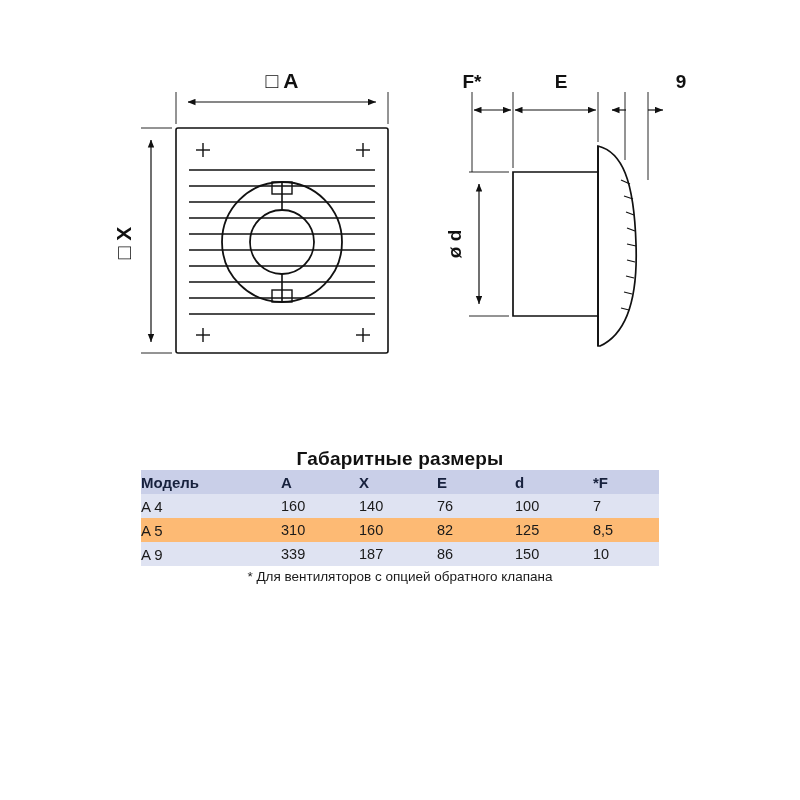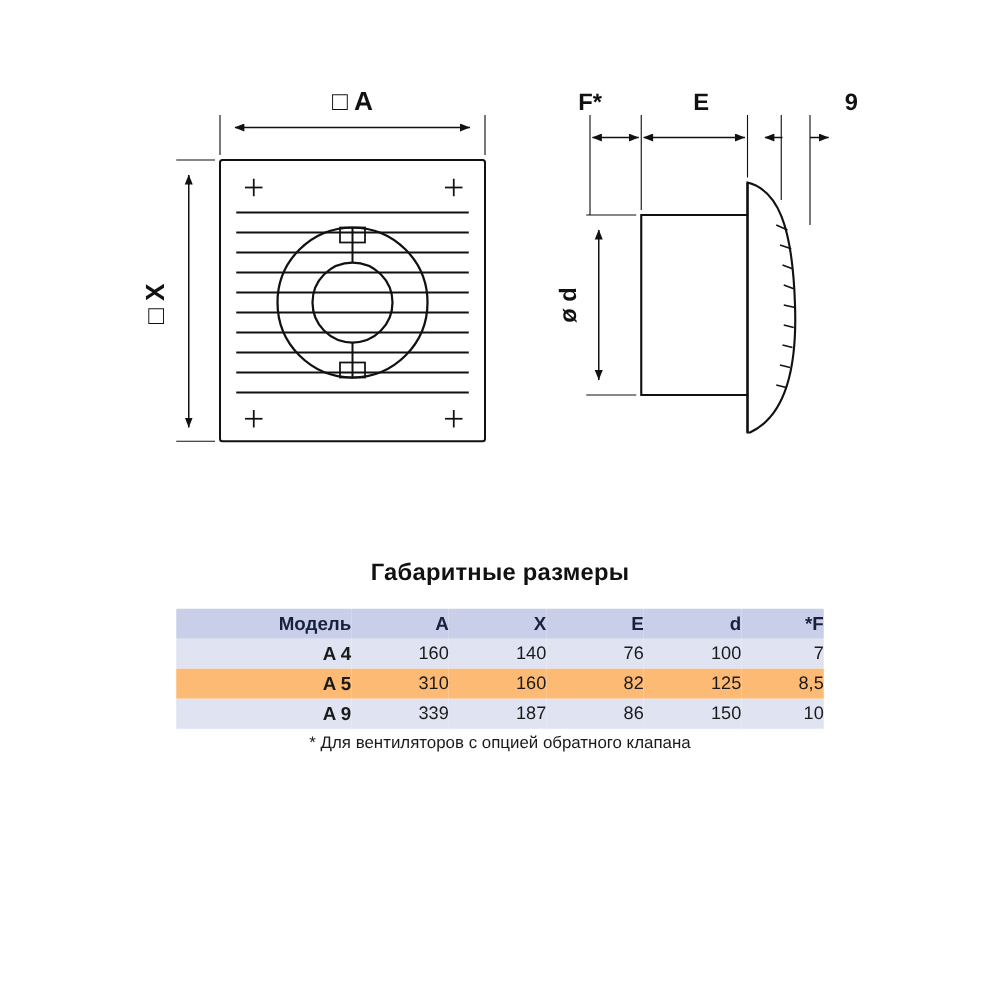--- a/index.html
+++ b/index.html
@@ -38,50 +38,49 @@
     position: absolute;
     left: 0;
     top: 448px;
     width: 800px;
   }
   .table-title {
     text-align: center;
     font-size: 19px;
     font-weight: bold;
     color: #111;
-    margin-bottom: 17px;
     letter-spacing: 0.2px;
   }
   table.dims {
     width: 518px;
     margin: 0 auto;
     border-collapse: collapse;
     table-layout: fixed;
   }
   table.dims th, table.dims td {
-    text-align: right;
+    text-align: left;
     font-size: 14.5px;
     height: 24px;
     padding: 0;
     border: none;
   }
   table.dims thead th {
     background: #c9cfe8;
     font-weight: bold;
     font-size: 15px;
     color: #17213d;
   }
   table.dims tbody tr.odd td {
     background: #dfe3f2;
   }
   table.dims tbody tr.even td {
     background: #fdba74;
   }
   table.dims tbody td.model {
-    font-weight: bold;
+    font-weight: normal;
     font-size: 15px;
   }
   .footnote {
     text-align: center;
     font-size: 13.5px;
     color: #1a1a1a;
     margin-top: 3px;
   }
 
   .col-model { width: 140px; }

